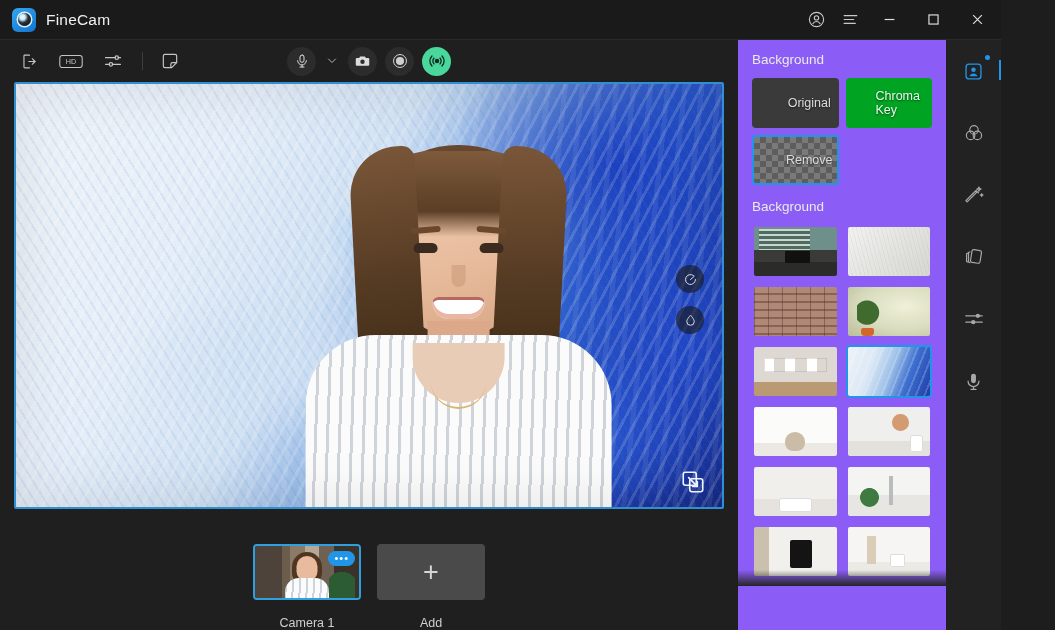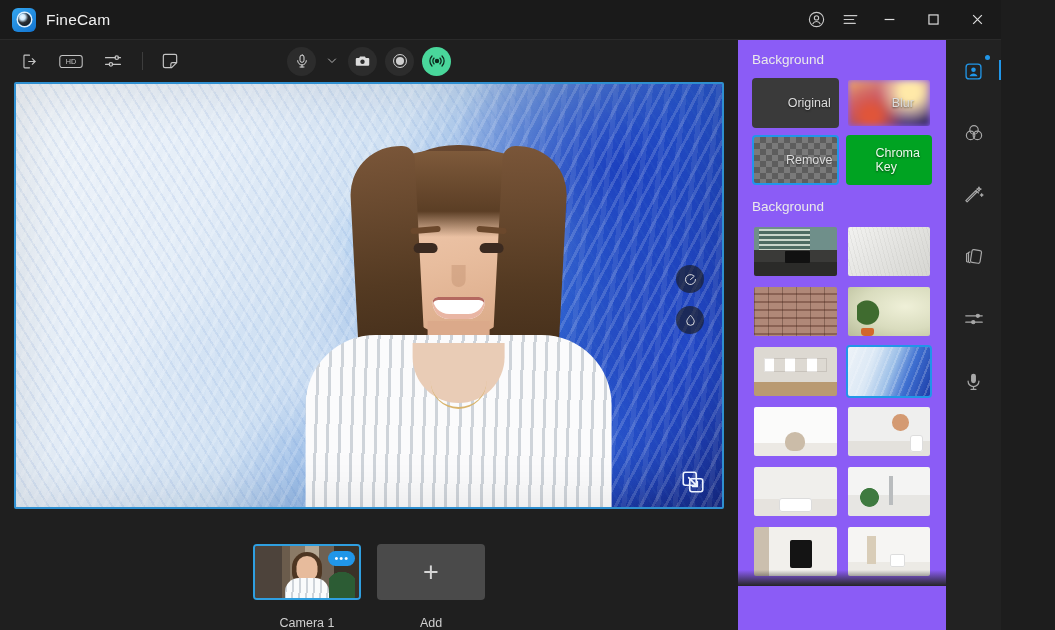--- a/index.html
+++ b/index.html
@@ -406,28 +406,25 @@
       </div>
     </div>
 
     <div class="right-panel">
       <div class="panel-h">Background</div>
 
       <div class="mode-grid">
         <div class="mode original">
           <span>Original</span>
         </div>
-        <div class="mode blur">
-          <span>Blur</span>
+        <div class="mode chroma">
+          <span>Chroma Key</span>
         </div>
         <div class="mode remove">
           <span>Remove</span>
-        </div>
-        <div class="mode chroma">
-          <span>Chroma Key</span>
         </div>
       </div>
 
       <div class="panel-h second">Background</div>
 
       <div class="bg-grid">
         <div class="bg-thumb">
             <div class="t-office"></div>
           </div>
         <div class="bg-thumb">

